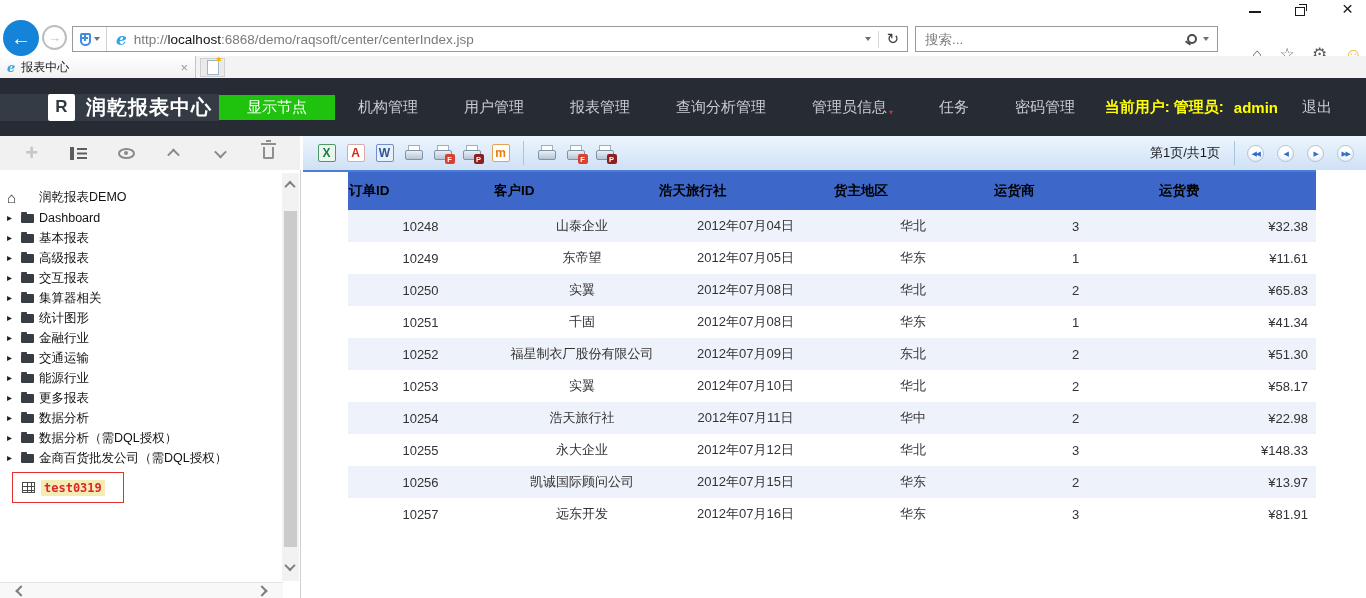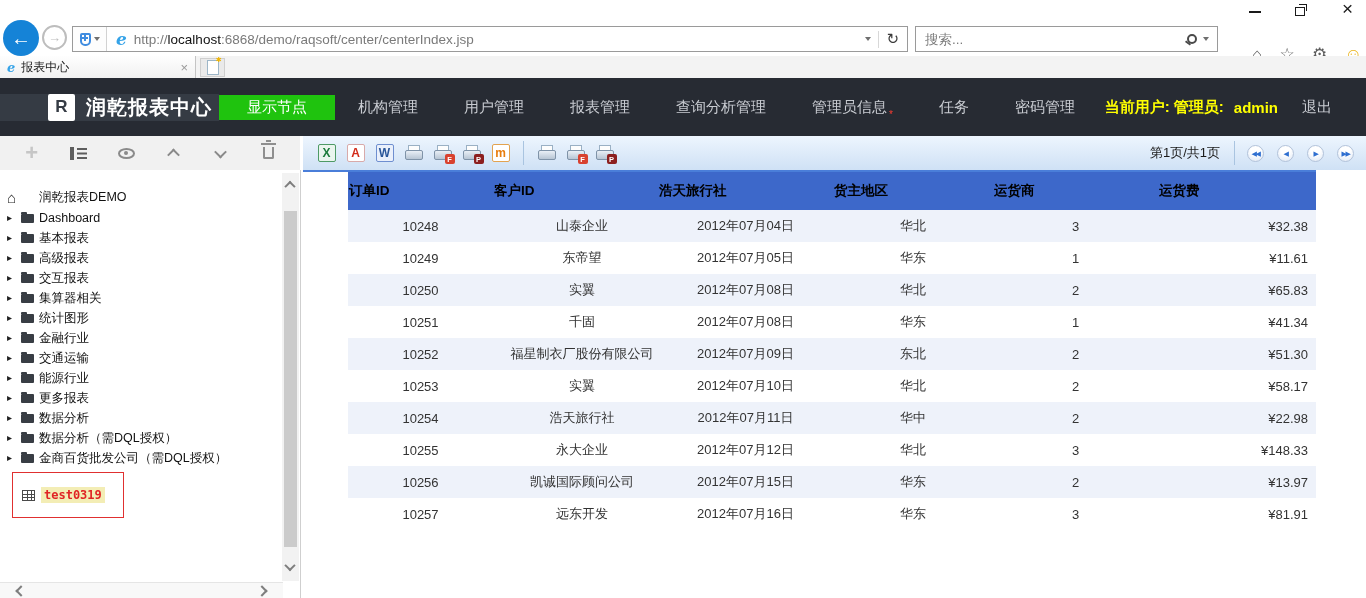--- a/index.html
+++ b/index.html
@@ -142,21 +142,21 @@
   .tree{padding:16px 0 0 7px;font-size:12.5px;color:#111}
   .tree-root{height:22px;display:flex;align-items:center;gap:23px}
   .home-icg{font-size:15px;line-height:1;color:#222}
   .home-icg::before{content:"\2302"}
   .tree-item{height:20px;display:flex;align-items:center;gap:5px;cursor:pointer}
   .tri{width:9px;font-size:10px;color:#222;line-height:1}
   .tri::before{content:"\25B8"}
   .folder{width:13px;height:9px;background:#383d44;border-radius:1px;position:relative;margin-top:1px;flex:none}
   .folder::before{content:"";position:absolute;top:-2px;left:0;width:6px;height:2px;background:#383d44;border-radius:1px 1px 0 0}
   .tlabel{white-space:nowrap}
-  .leaf-box{margin:4px 0 0 5px;width:112px;height:46px;border:1px solid #e03030;display:flex;align-items:center;
+  .leaf-box{margin:4px 0 0 5px;width:112px;height:31px;border:1px solid #e03030;display:flex;align-items:center;
             gap:6px;padding-left:9px;box-sizing:border-box;cursor:pointer}
   .grid-ic{width:13px;height:11px;border:1px solid #4a4a4a;box-sizing:border-box;flex:none;
            background:linear-gradient(#4a4a4a 0 0) 0 3px/13px 1px no-repeat,
                       linear-gradient(#4a4a4a 0 0) 0 6.5px/13px 1px no-repeat,
                       linear-gradient(#4a4a4a 0 0) 4px 0/1px 11px no-repeat,
                       linear-gradient(#4a4a4a 0 0) 8px 0/1px 11px no-repeat,#fff}
   .leaf-label{font-family:"DejaVu Sans Mono","Liberation Mono",monospace;font-size:12px;font-weight:bold;
               color:#e02525;background:#f3edb5;padding:1px 3px}
 
   

